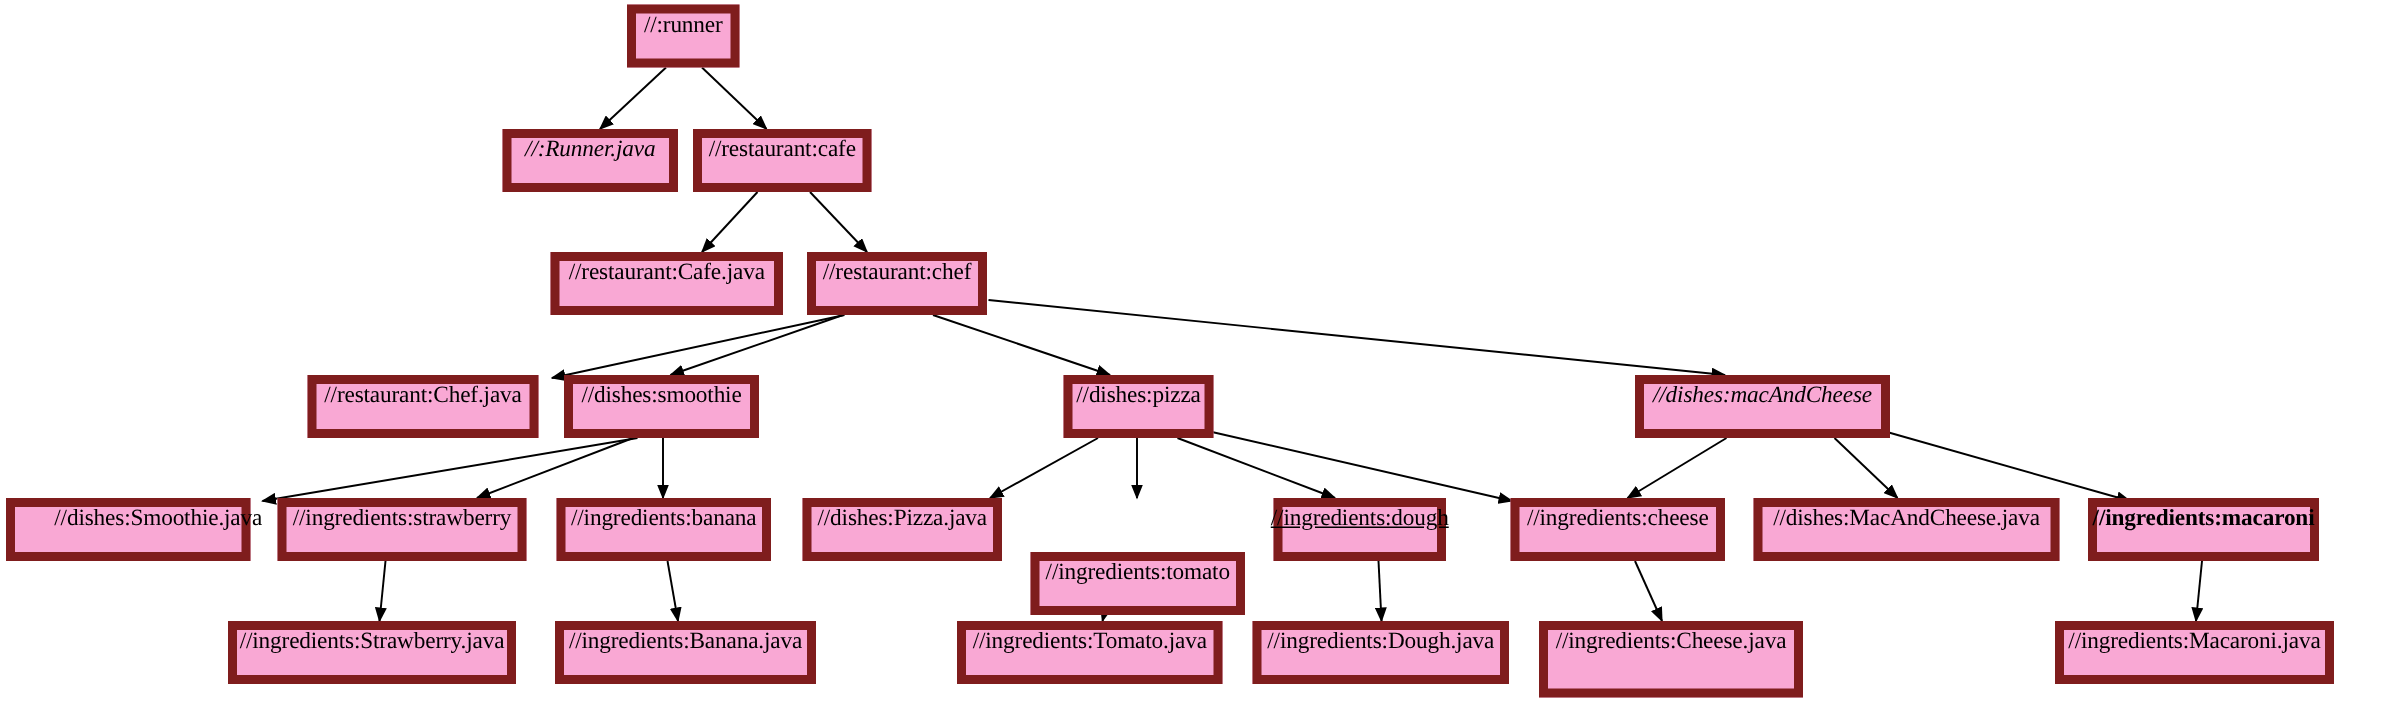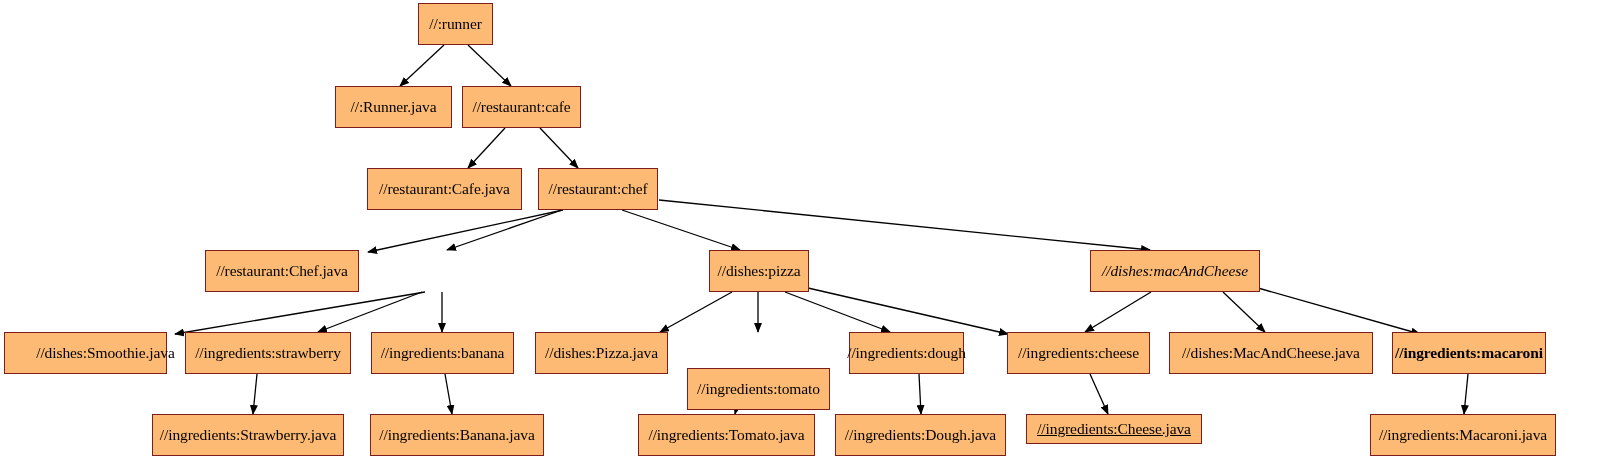--- a/index.html
+++ b/index.html
@@ -28,24 +28,23 @@
   #node-layer {
     position: absolute;
     left: 0;
     top: 0;
     width: 1600px;
     height: 468px;
   }
   .graph-node {
     position: absolute;
     box-sizing: border-box;
-    border: 1px solid #7f1d1d;
-    background: #fdba74;
+    border: 6px solid #7f1d1d;
+    background: #f9a8d4;
     display: flex;
-    align-items: center;
     justify-content: center;
     font-size: 15.5px;
     line-height: 1;
     color: #000000;
     white-space: nowrap;
     letter-spacing: -0.1px;
   }
   .graph-node .node-label {
     display: block;
     padding: 0 2px;
@@ -85,34 +84,37 @@
         <line x1="745" y1="374" x2="735" y2="414" stroke="#000000" stroke-width="1.3" marker-end="url(#arrowhead)"></line>
         <line x1="919" y1="374" x2="921" y2="414" stroke="#000000" stroke-width="1.3" marker-end="url(#arrowhead)"></line>
         <line x1="1090" y1="374" x2="1108" y2="414" stroke="#000000" stroke-width="1.3" marker-end="url(#arrowhead)"></line>
         <line x1="1468" y1="374" x2="1464" y2="414" stroke="#000000" stroke-width="1.3" marker-end="url(#arrowhead)"></line>
       </g>
   </svg>
   <div id="node-layer">
       <div class="graph-node" style="left: 418px; top: 3px; width: 75px; height: 42px;">
         <span class="node-label">//:runner</span>
       </div>
-      <div class="graph-node" style="left: 335px; top: 86px; width: 117px; height: 42px;">
+      <div class="graph-node" style="left: 335px; top: 86px; width: 117px; height: 42px; font-style: italic;">
         <span class="node-label">//:Runner.java</span>
       </div>
       <div class="graph-node" style="left: 462px; top: 86px; width: 119px; height: 42px;">
         <span class="node-label">//restaurant:cafe</span>
       </div>
       <div class="graph-node" style="left: 367px; top: 168px; width: 155px; height: 42px;">
         <span class="node-label">//restaurant:Cafe.java</span>
       </div>
       <div class="graph-node" style="left: 205px; top: 250px; width: 154px; height: 42px;">
         <span class="node-label">//restaurant:Chef.java</span>
       </div>
       <div class="graph-node" style="left: 538px; top: 168px; width: 120px; height: 42px;">
         <span class="node-label">//restaurant:chef</span>
+      </div>
+      <div class="graph-node" style="left: 376px; top: 250px; width: 130px; height: 42px;">
+        <span class="node-label">//dishes:smoothie</span>
       </div>
       <div class="graph-node" style="left: 709px; top: 250px; width: 100px; height: 42px;">
         <span class="node-label">//dishes:pizza</span>
       </div>
       <div class="graph-node" style="left: 1090px; top: 250px; width: 170px; height: 42px; font-style: italic;">
         <span class="node-label">//dishes:macAndCheese</span>
       </div>
       <div class="graph-node" style="left: 4px; top: 332px; width: 163px; height: 42px; padding-left: 40px;">
         <span class="node-label">//dishes:Smoothie.java</span>
       </div>
@@ -121,21 +123,21 @@
       </div>
       <div class="graph-node" style="left: 371px; top: 332px; width: 143px; height: 42px; font-family: Liberation Serif, serif;">
         <span class="node-label">//ingredients:banana</span>
       </div>
       <div class="graph-node" style="left: 535px; top: 332px; width: 133px; height: 42px;">
         <span class="node-label">//dishes:Pizza.java</span>
       </div>
       <div class="graph-node" style="left: 687px; top: 332px; width: 143px; height: 42px; margin-top: 36px;">
         <span class="node-label">//ingredients:tomato</span>
       </div>
-      <div class="graph-node" style="left: 849px; top: 332px; width: 115px; height: 42px;">
+      <div class="graph-node" style="left: 849px; top: 332px; width: 115px; height: 42px; text-decoration: underline;">
         <span class="node-label">//ingredients:dough</span>
       </div>
       <div class="graph-node" style="left: 1007px; top: 332px; width: 143px; height: 42px;">
         <span class="node-label">//ingredients:cheese</span>
       </div>
       <div class="graph-node" style="left: 1169px; top: 332px; width: 204px; height: 42px;">
         <span class="node-label">//dishes:MacAndCheese.java</span>
       </div>
       <div class="graph-node" style="left: 1392px; top: 332px; width: 154px; height: 42px; font-weight: bold;">
         <span class="node-label">//ingredients:macaroni</span>
@@ -145,20 +147,20 @@
       </div>
       <div class="graph-node" style="left: 370px; top: 414px; width: 174px; height: 42px;">
         <span class="node-label">//ingredients:Banana.java</span>
       </div>
       <div class="graph-node" style="left: 638px; top: 414px; width: 177px; height: 42px;">
         <span class="node-label">//ingredients:Tomato.java</span>
       </div>
       <div class="graph-node" style="left: 835px; top: 414px; width: 171px; height: 42px;">
         <span class="node-label">//ingredients:Dough.java</span>
       </div>
-      <div class="graph-node" style="left: 1026px; top: 414px; width: 176px; height: 30px; text-decoration: underline;">
+      <div class="graph-node" style="left: 1026px; top: 414px; width: 176px; height: 51px;">
         <span class="node-label">//ingredients:Cheese.java</span>
       </div>
       <div class="graph-node" style="left: 1370px; top: 414px; width: 186px; height: 42px;">
         <span class="node-label">//ingredients:Macaroni.java</span>
       </div>
     </div>
 </div>
 
 </body></html>

